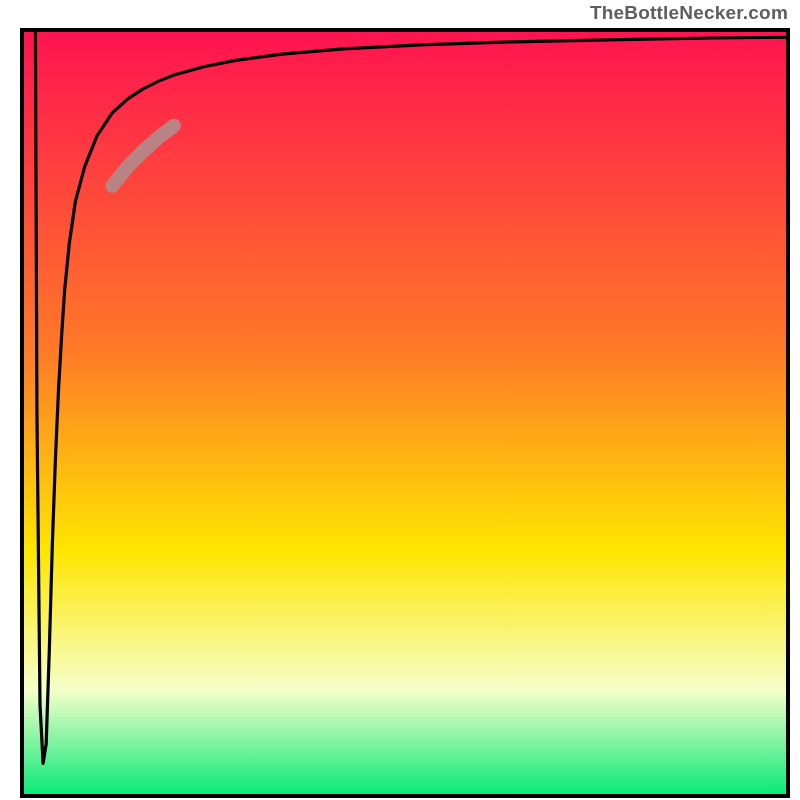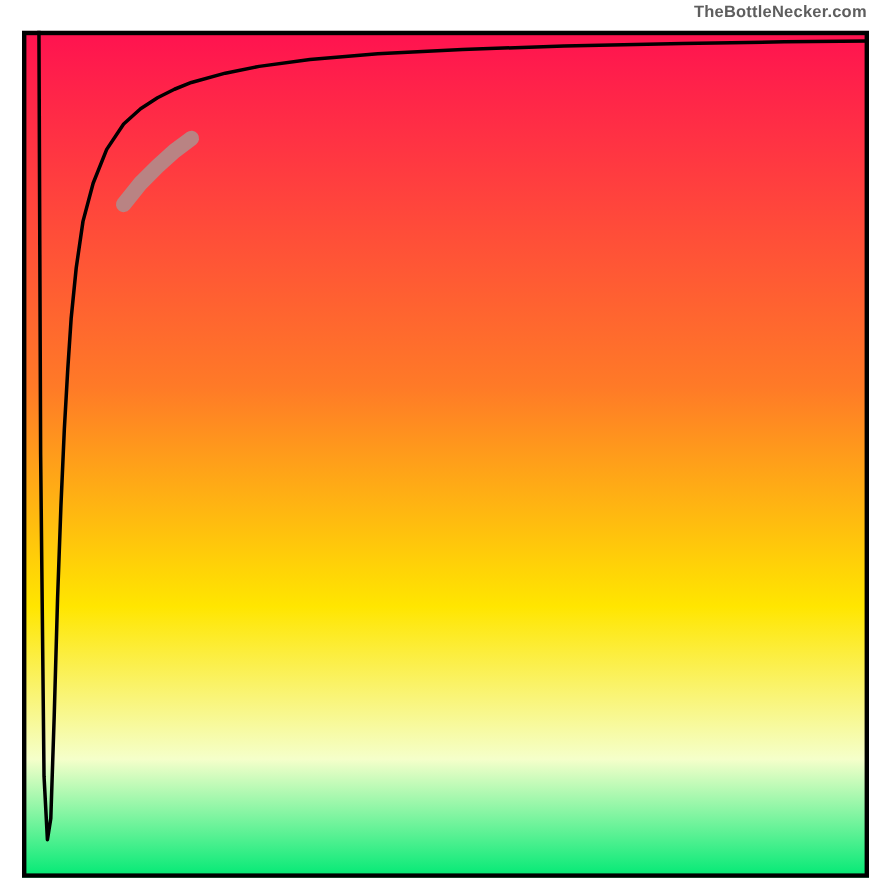--- a/index.html
+++ b/index.html
@@ -12,21 +12,21 @@
   }
   .frame {
     position: relative;
     width: 800px;
     height: 800px;
   }
   .attribution {
     position: absolute;
     top: 2px;
     right: 12px;
-    font-size: 15px;
+    font-size: 19px;
     font-weight: 600;
     color: #5e5e5e;
     letter-spacing: 0.2px;
   }
   .inner-wrap {
     position: absolute;
     left: 20px;
     top: 28px;
     width: 770px;
     height: 770px;

